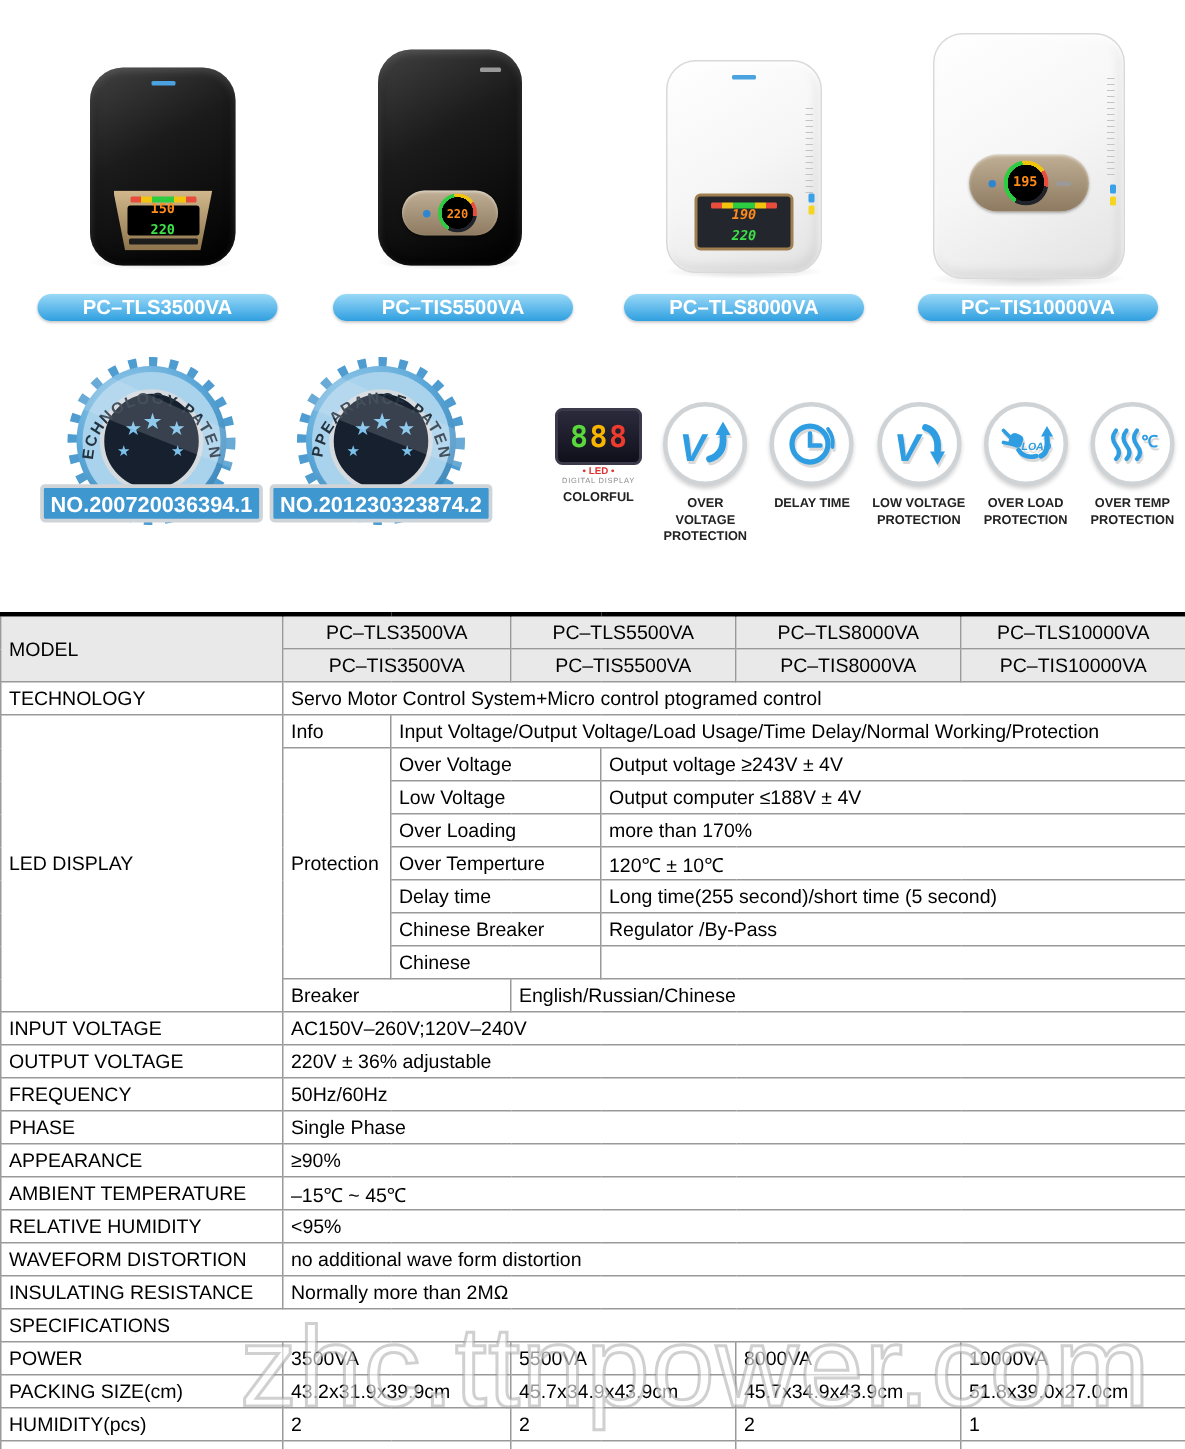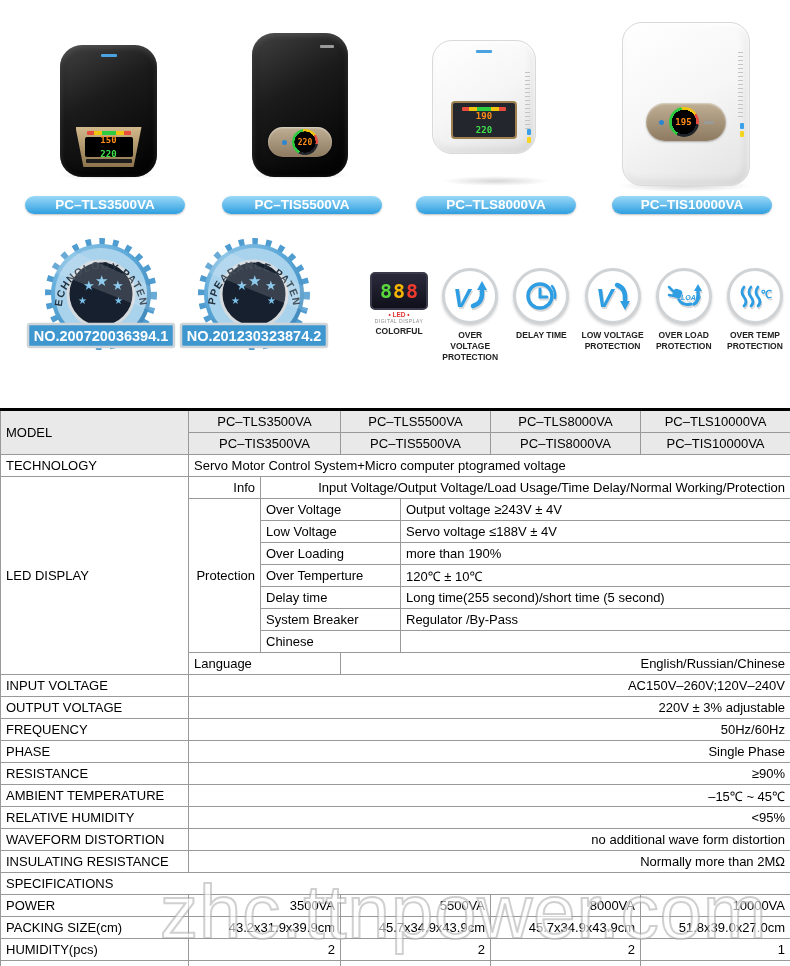--- a/index.html
+++ b/index.html
@@ -55,21 +55,21 @@
   .d-g{color:#58d83a;} .d-o{color:#f7b500;} .d-r{color:#ef3b2d;}
   .led-sub{font-size:6.5px;color:#e03030;font-weight:bold;margin-top:1px;}
   .led-sub2{font-size:5px;color:#8a8a8a;letter-spacing:.5px;}
 
   
   .spec-table-wrap{position:absolute;left:0;top:408px;width:790px;}
   table.spec{border-collapse:collapse;table-layout:fixed;width:790px;border-top:3px solid #000;}
   table.spec td{border:1px solid #999;height:21px;font-size:13px;color:#000;padding:0 5px;overflow:hidden;white-space:nowrap;vertical-align:middle;}
   td.lab{font-size:14px;padding-left:8px;margin-left:45px;}
   td.big{font-size:15px;}
-  td.c{text-align:right;}
+  td.c{text-align:left;}
   td.lft{padding-left:12px;}
   tr.model-row td{background:#e9e9e9;text-align:center;}
   tr.model-row td.lab{text-align:left;background:#e9e9e9;}
 
   
   .watermark{position:absolute;left:160px;top:868px;z-index:9;font-size:76px;letter-spacing:1px;font-weight:normal;
     color:rgba(255,255,255,.6);-webkit-text-stroke:2px rgba(150,150,150,.45);pointer-events:none;}
 </style>
 </head>
 <body>
@@ -98,21 +98,21 @@
     <div class="logo-gray" style="top:12px;right:14px;"></div>
     <div class="panel-pill" style="bottom:20px;width:64px;height:30px;">
       <span class="dot-b"></span>
       <span class="gauge" style="width:26px;height:26px;font-size:8px;">
         <span>220</span>
       </span>
     </div>
   </div>
 </div>
 
-<div class="product" style="left:432px;top:40px;width:104px;height:114px;">
+<div class="product" style="left:444px;top:40px;width:104px;height:142px;font-style:italic;">
   <div class="device white">
     <div class="mini-logo"></div>
     <div class="vents" style="right:5px;top:28px;height:60px;"></div>
     <div class="acc-y" style="right:4px;top:96px;"></div>
     <div class="acc-b" style="right:4px;top:88px;"></div>
     <div class="panel-dark">
       <div class="ind-row"></div>
       <div class="lcd" style="background:transparent;">
         <span class="vin">190</span>
         <span class="vout">220</span>
@@ -309,78 +309,78 @@
     <td>PC–TLS10000VA</td>
   </tr>
   <tr class="model-row">
     <td colspan="2">PC–TIS3500VA</td>
     <td colspan="2">PC–TIS5500VA</td>
     <td>PC–TIS8000VA</td>
     <td>PC–TIS10000VA</td>
   </tr>
   <tr>
     <td class="lab big">TECHNOLOGY</td>
-    <td colspan="6" class="lft">Servo Motor Control System+Micro computer ptogramed voltage</td>
+    <td colspan="6" class="lft">Servo Motor Control System+Micro control ptogramed control</td>
   </tr>
   <tr>
     <td class="lab big" rowspan="9">LED DISPLAY</td>
     <td class="c">Info</td>
     <td colspan="5" class="c">Input Voltage/Output Voltage/Load Usage/Time Delay/Normal Working/Protection</td>
   </tr>
   <tr>
     <td class="c" rowspan="7">Protection</td>
     <td colspan="2">Over Voltage</td>
     <td colspan="3" class="lft">Output voltage ≥243V ± 4V</td>
   </tr>
   <tr>
     <td colspan="2">Low Voltage</td>
-    <td colspan="3" class="lft">Servo voltage ≤188V ± 4V</td>
+    <td colspan="3" class="lft">Output computer ≤188V ± 4V</td>
   </tr>
   <tr>
     <td colspan="2">Over Loading</td>
-    <td colspan="3" class="lft">more than 190%</td>
+    <td colspan="3" class="lft">more than 170%</td>
   </tr>
   <tr>
     <td colspan="2">Over Temperture</td>
     <td colspan="3" class="lft">120℃ ± 10℃</td>
   </tr>
   <tr>
     <td colspan="2">Delay time</td>
     <td colspan="3" class="lft">Long time(255 second)/short time (5 second)</td>
   </tr>
   <tr>
-    <td colspan="2">System Breaker</td>
+    <td colspan="2">Chinese Breaker</td>
     <td colspan="3" class="lft">Regulator /By-Pass</td>
   </tr>
   <tr>
     <td colspan="2">Chinese</td>
     <td colspan="3" class="lft"></td>
   </tr>
   <tr>
-    <td colspan="2">Language</td>
+    <td colspan="2">Breaker</td>
     <td colspan="4" class="c">English/Russian/Chinese</td>
   </tr>
   <tr>
     <td class="lab">INPUT VOLTAGE</td>
     <td colspan="6" class="c">AC150V–260V;120V–240V</td>
   </tr>
   <tr>
     <td class="lab">OUTPUT VOLTAGE</td>
-    <td colspan="6" class="c">220V ± 3%  adjustable</td>
+    <td colspan="6" class="c">220V ± 36%  adjustable</td>
   </tr>
   <tr>
     <td class="lab">FREQUENCY</td>
     <td colspan="6" class="c">50Hz/60Hz</td>
   </tr>
   <tr>
     <td class="lab">PHASE</td>
     <td colspan="6" class="c">Single Phase</td>
   </tr>
   <tr>
-    <td class="lab">RESISTANCE</td>
+    <td class="lab">APPEARANCE</td>
     <td colspan="6" class="c">≥90%</td>
   </tr>
   <tr>
     <td class="lab">AMBIENT TEMPERATURE</td>
     <td colspan="6" class="c">–15℃ ~ 45℃</td>
   </tr>
   <tr>
     <td class="lab">RELATIVE HUMIDITY</td>
     <td colspan="6" class="c">&lt;95%</td>
   </tr>

